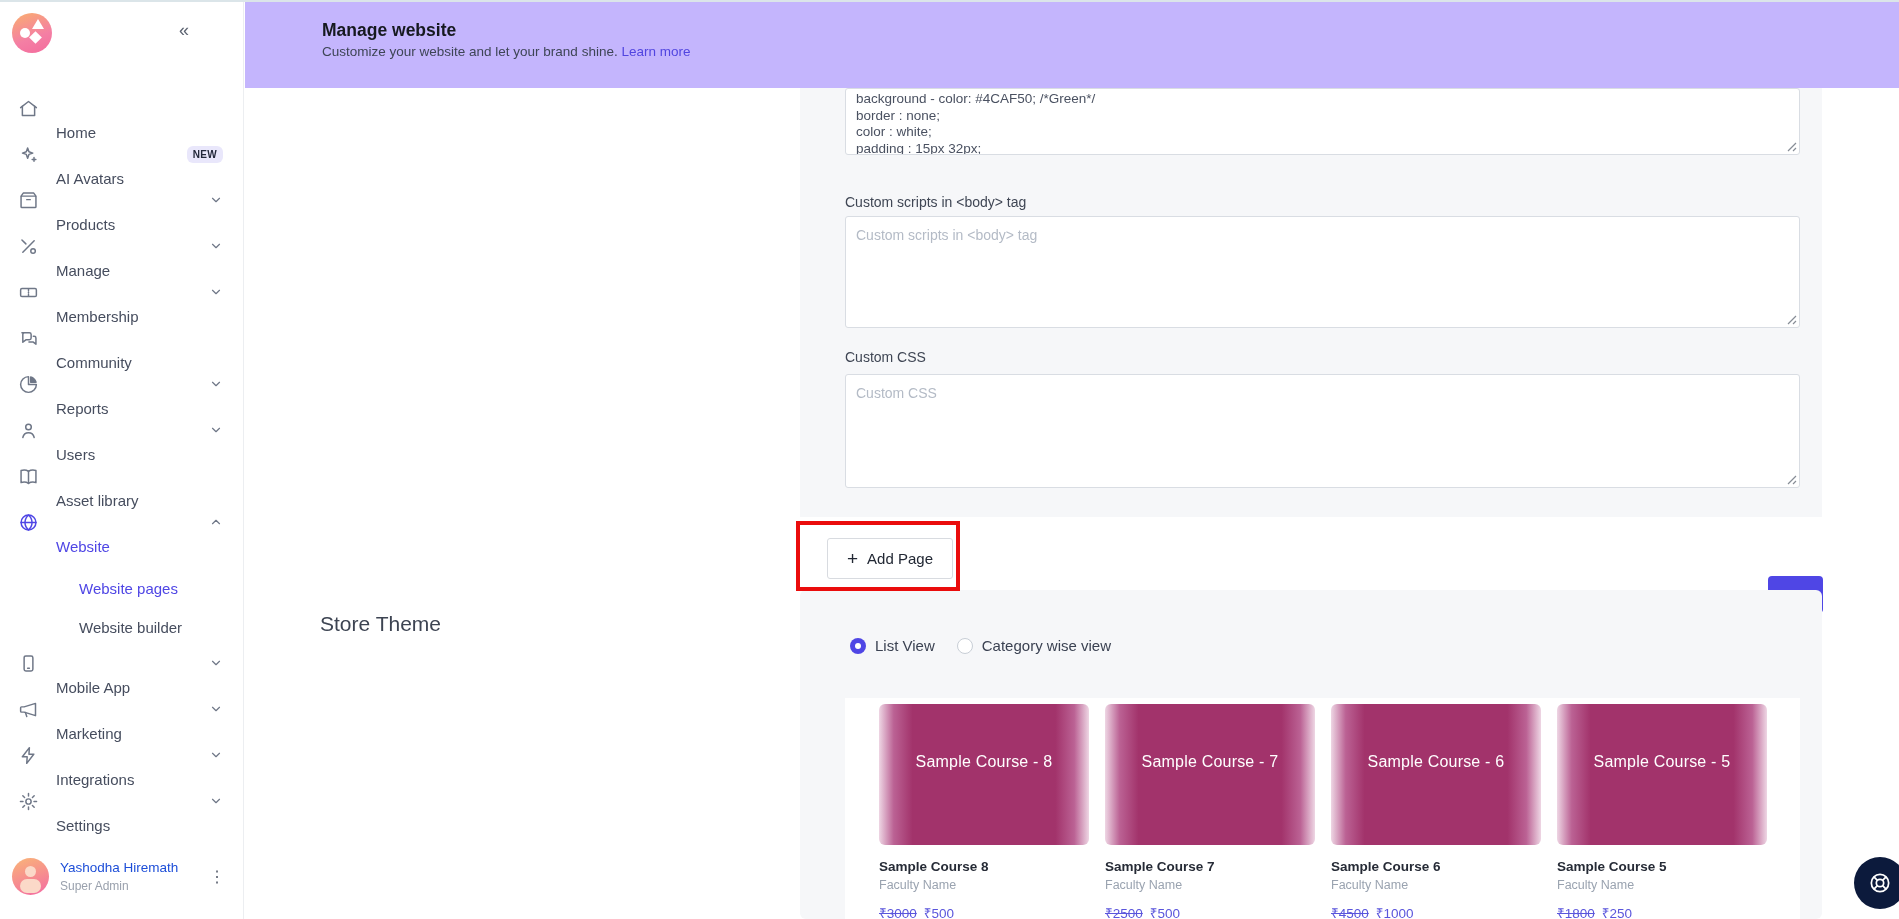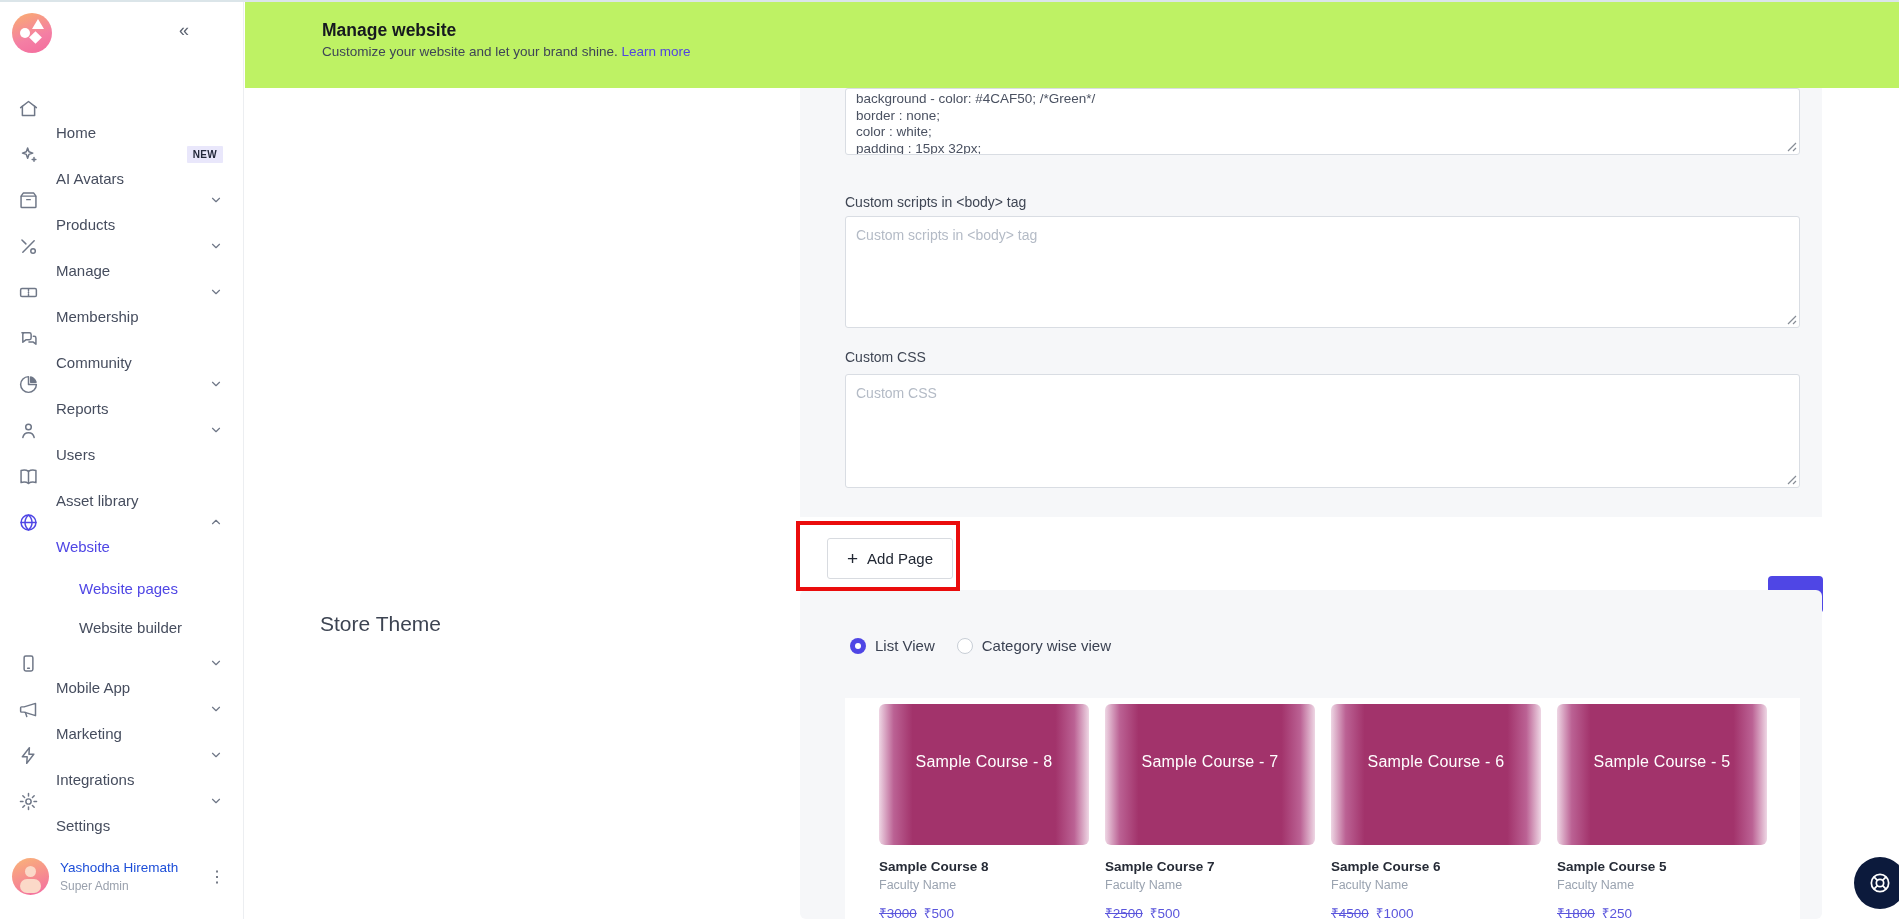--- a/index.html
+++ b/index.html
@@ -22,36 +22,36 @@
   .side-list { flex:none; }
   .side-item { display:flex; align-items:center; height:46px; padding:0 20px 0 18px;
     font-size:15px; color:#464d5e; cursor:pointer; }
   .side-item .ic { width:21px; height:21px; margin-right:17px; color:#6f7787; display:flex; align-items:center; }
   .side-item .ic svg { width:21px; height:21px; }
   .side-item .lbl { flex:1; white-space:nowrap;margin-top:48px; }
   .side-item.active, .side-item.active .ic { color:#4f46e5; }
   .side-item.sub { height:39px; padding-left:79px; }
   .side-item.gap { margin-top:17px; }
   .badge { background:#e9e7fb; color:#23283a; font-size:10px; font-weight:bold;
-    padding:3px 6px; border-radius:1px; letter-spacing:.3px; }
+    padding:3px 6px; border-radius:6px; letter-spacing:.3px; }
   .chev { width:14px; height:14px; color:#6f7787; display:flex; }
   .chev svg { width:14px; height:14px; }
   .chev.up { transform:rotate(180deg); }
   .side-user { margin-top:auto; flex:none; display:flex; align-items:center; padding:0 14px 0 12px; height:74px; margin-bottom:6px; }
   .avatar { width:37px; height:37px; border-radius:50%; flex:none; position:relative; overflow:hidden;
     background:linear-gradient(160deg,#f9ae7c 10%,#f4719f 90%); }
   .avatar .a-h { position:absolute; left:13px; top:8px; width:11px; height:11px; border-radius:50%; background:#fbd9c8; }
   .avatar .a-b { position:absolute; left:8px; top:21px; width:21px; height:14px; border-radius:8px; background:#fbd9c8; }
   .user-meta { margin-left:11px; flex:1; }
   .user-name { font-size:13.5px; font-weight:normal; color:#1d4ed8; }
   .user-role { font-size:12px; color:#9aa1ad; margin-top:4px; }
   .kebab { color:#5c6371; font-size:16px; padding:2px 4px; cursor:pointer; }
 
   
-  .header { position:absolute; left:245px; top:0; width:1654px; height:88px; background:#bef264; z-index:20; }
+  .header { position:absolute; left:245px; top:0; width:1654px; height:88px; background:#c4b5fd; z-index:20; }
   .h-title { position:absolute; left:77px; top:20px; font-size:17.5px; font-weight:bold; color:#16191f; }
   .h-sub { position:absolute; left:77px; top:44px; font-size:13.5px; color:#3e4556; }
   .h-link { color:#5145e0; cursor:pointer; }
 
   
   .panel-top { position:absolute; left:800px; top:88px; width:1022px; height:429px; background:#f6f7f9; }
   .f-label { position:absolute; left:45px; font-size:14px; color:#3f4654; }
   .ta-wrap { position:absolute; left:45px; width:955px; }
   .ta-wrap textarea { width:100%; height:100%; border:1px solid #d9dde3; border-radius:3px; background:#fff;
     resize:none; font-family:"Liberation Sans", sans-serif; font-size:13.5px; line-height:16.5px;

